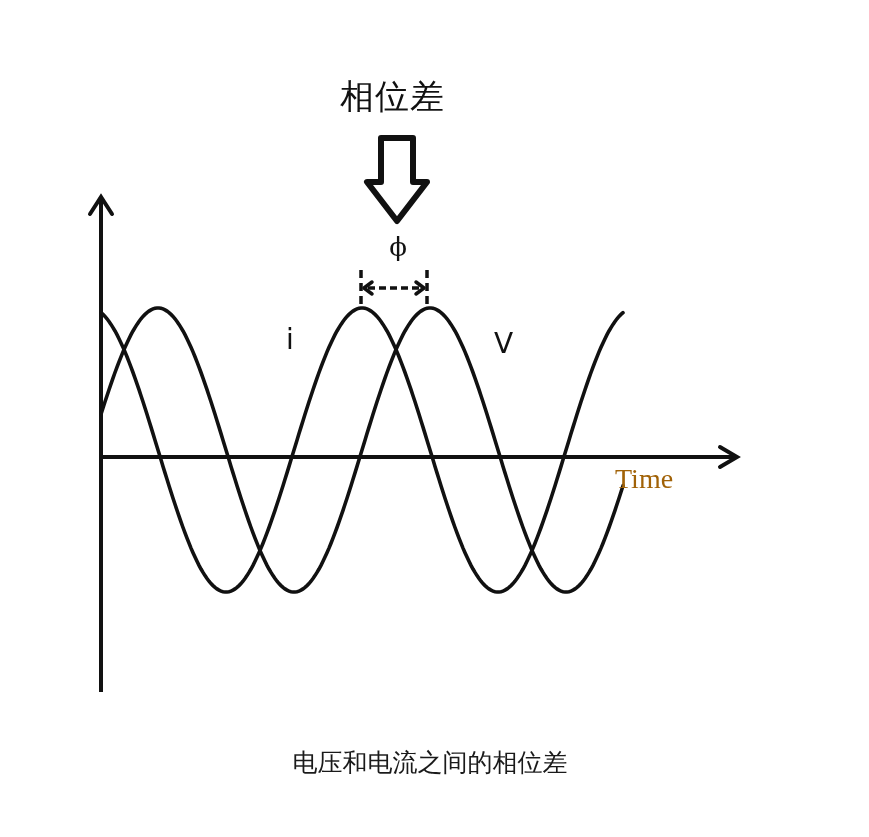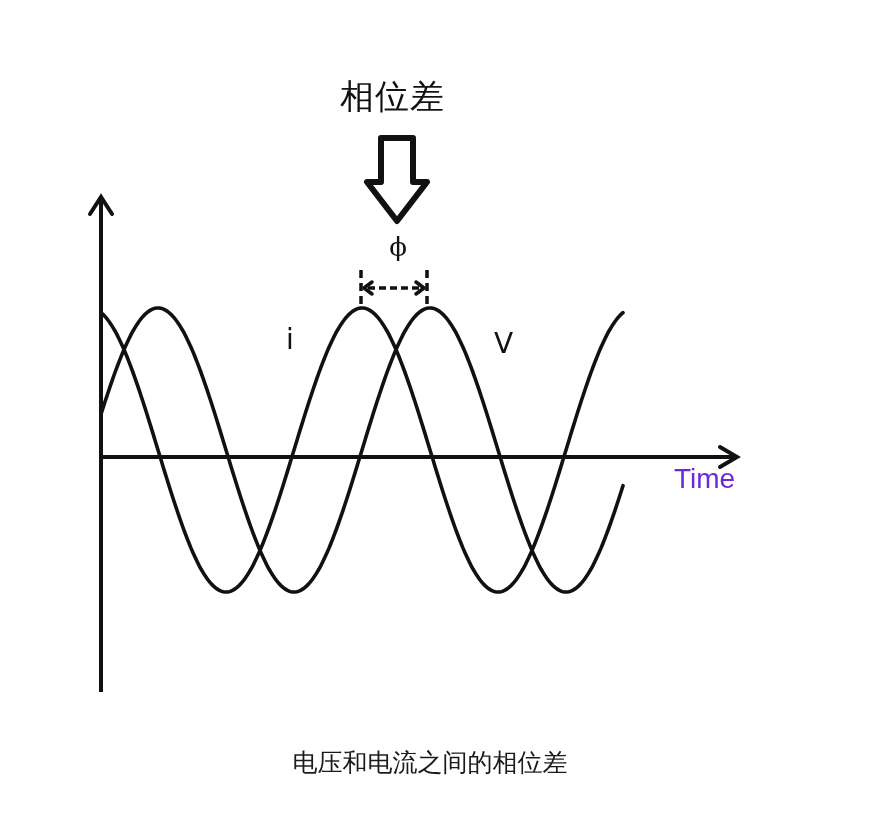--- a/index.html
+++ b/index.html
@@ -49,26 +49,26 @@
       position: absolute;
       font-family: "DejaVu Sans", sans-serif;
       font-size: 28px;
       line-height: 32px;
       color: #111111;
     }
     .label-i { left: 286px; top: 324px; }
     .label-v { left: 494px; top: 328px; }
     .axis-label {
       position: absolute;
-      left: 674px;
+      left: 615px;
       top: 462px;
-      font-family: Liberation Sans, sans-serif;
+      font-family: Liberation Serif, serif;
       font-size: 28px;
       line-height: 34px;
-      color: #6d28d9;
+      color: #a16207;
     }
     .caption {
       position: absolute;
       left: 0;
       top: 746px;
       width: 864px;
       text-align: center;
       padding-left: 0;
       font-family: "DejaVu Sans", sans-serif;
       font-size: 25px;

